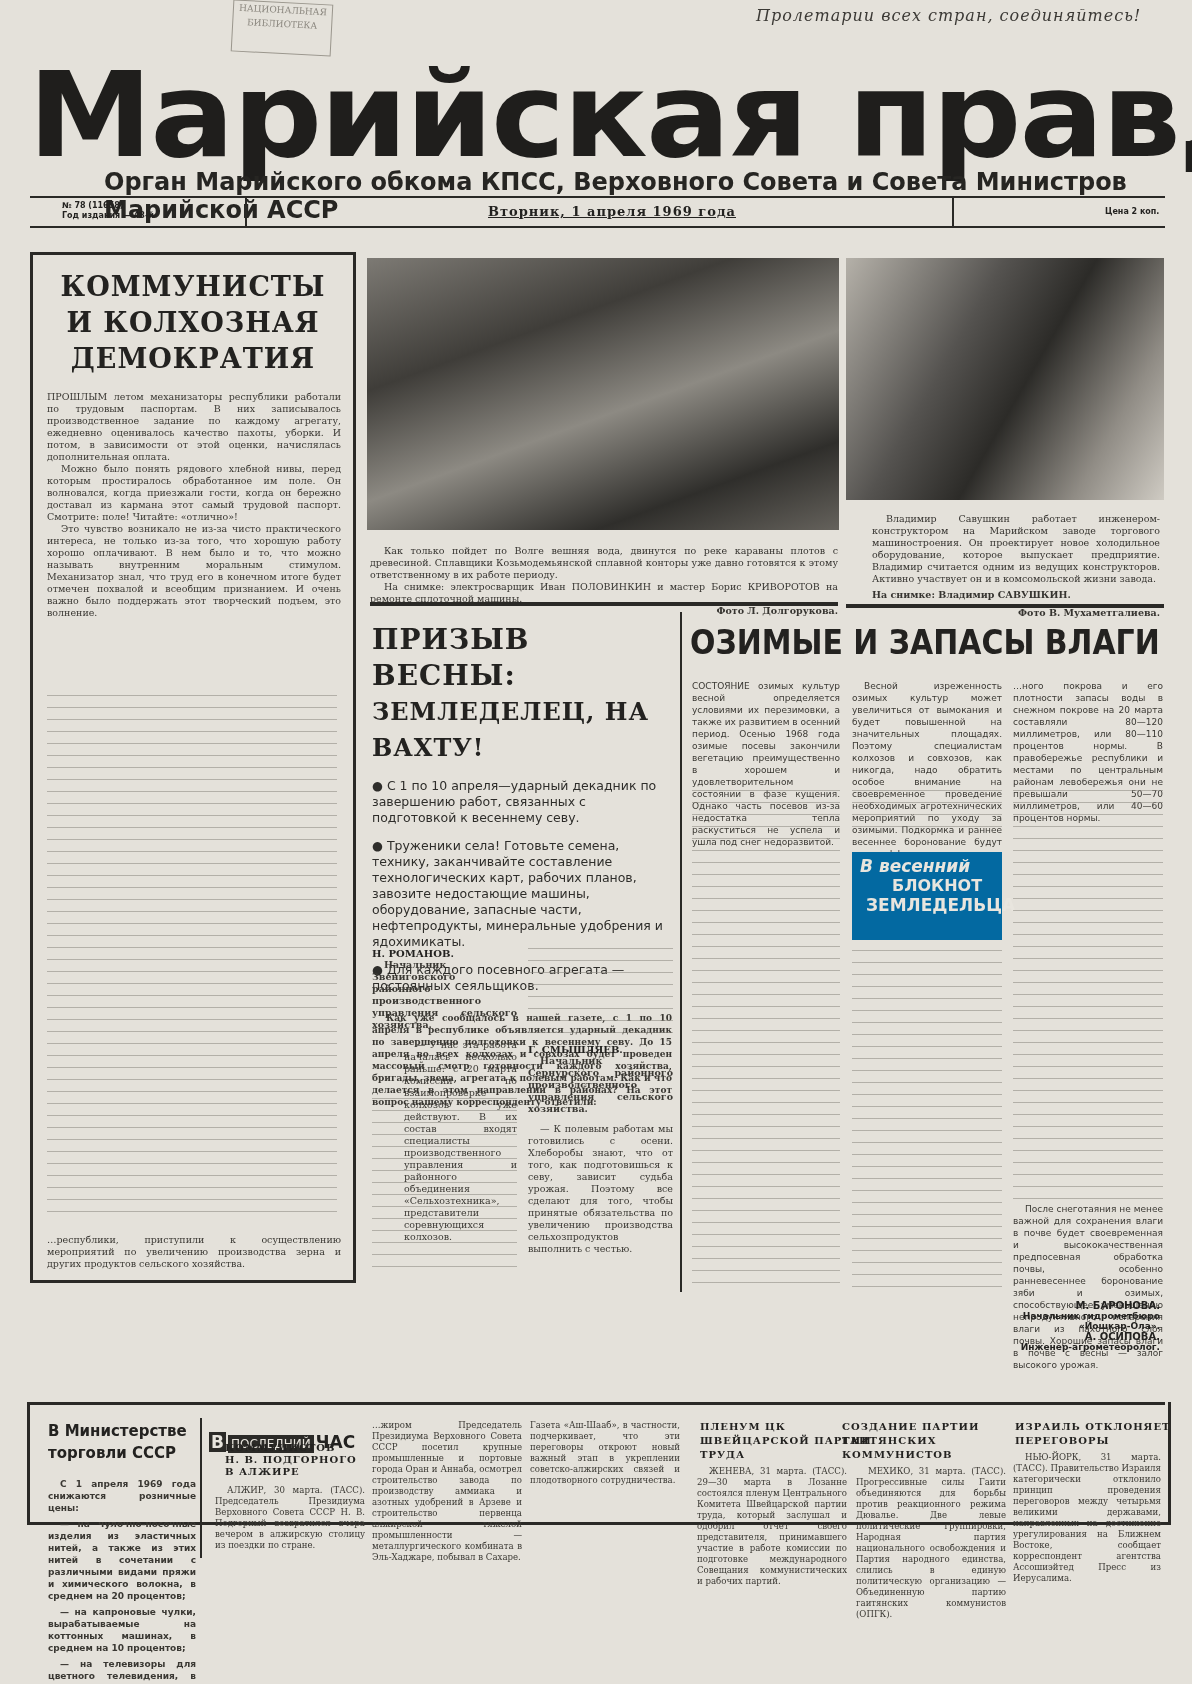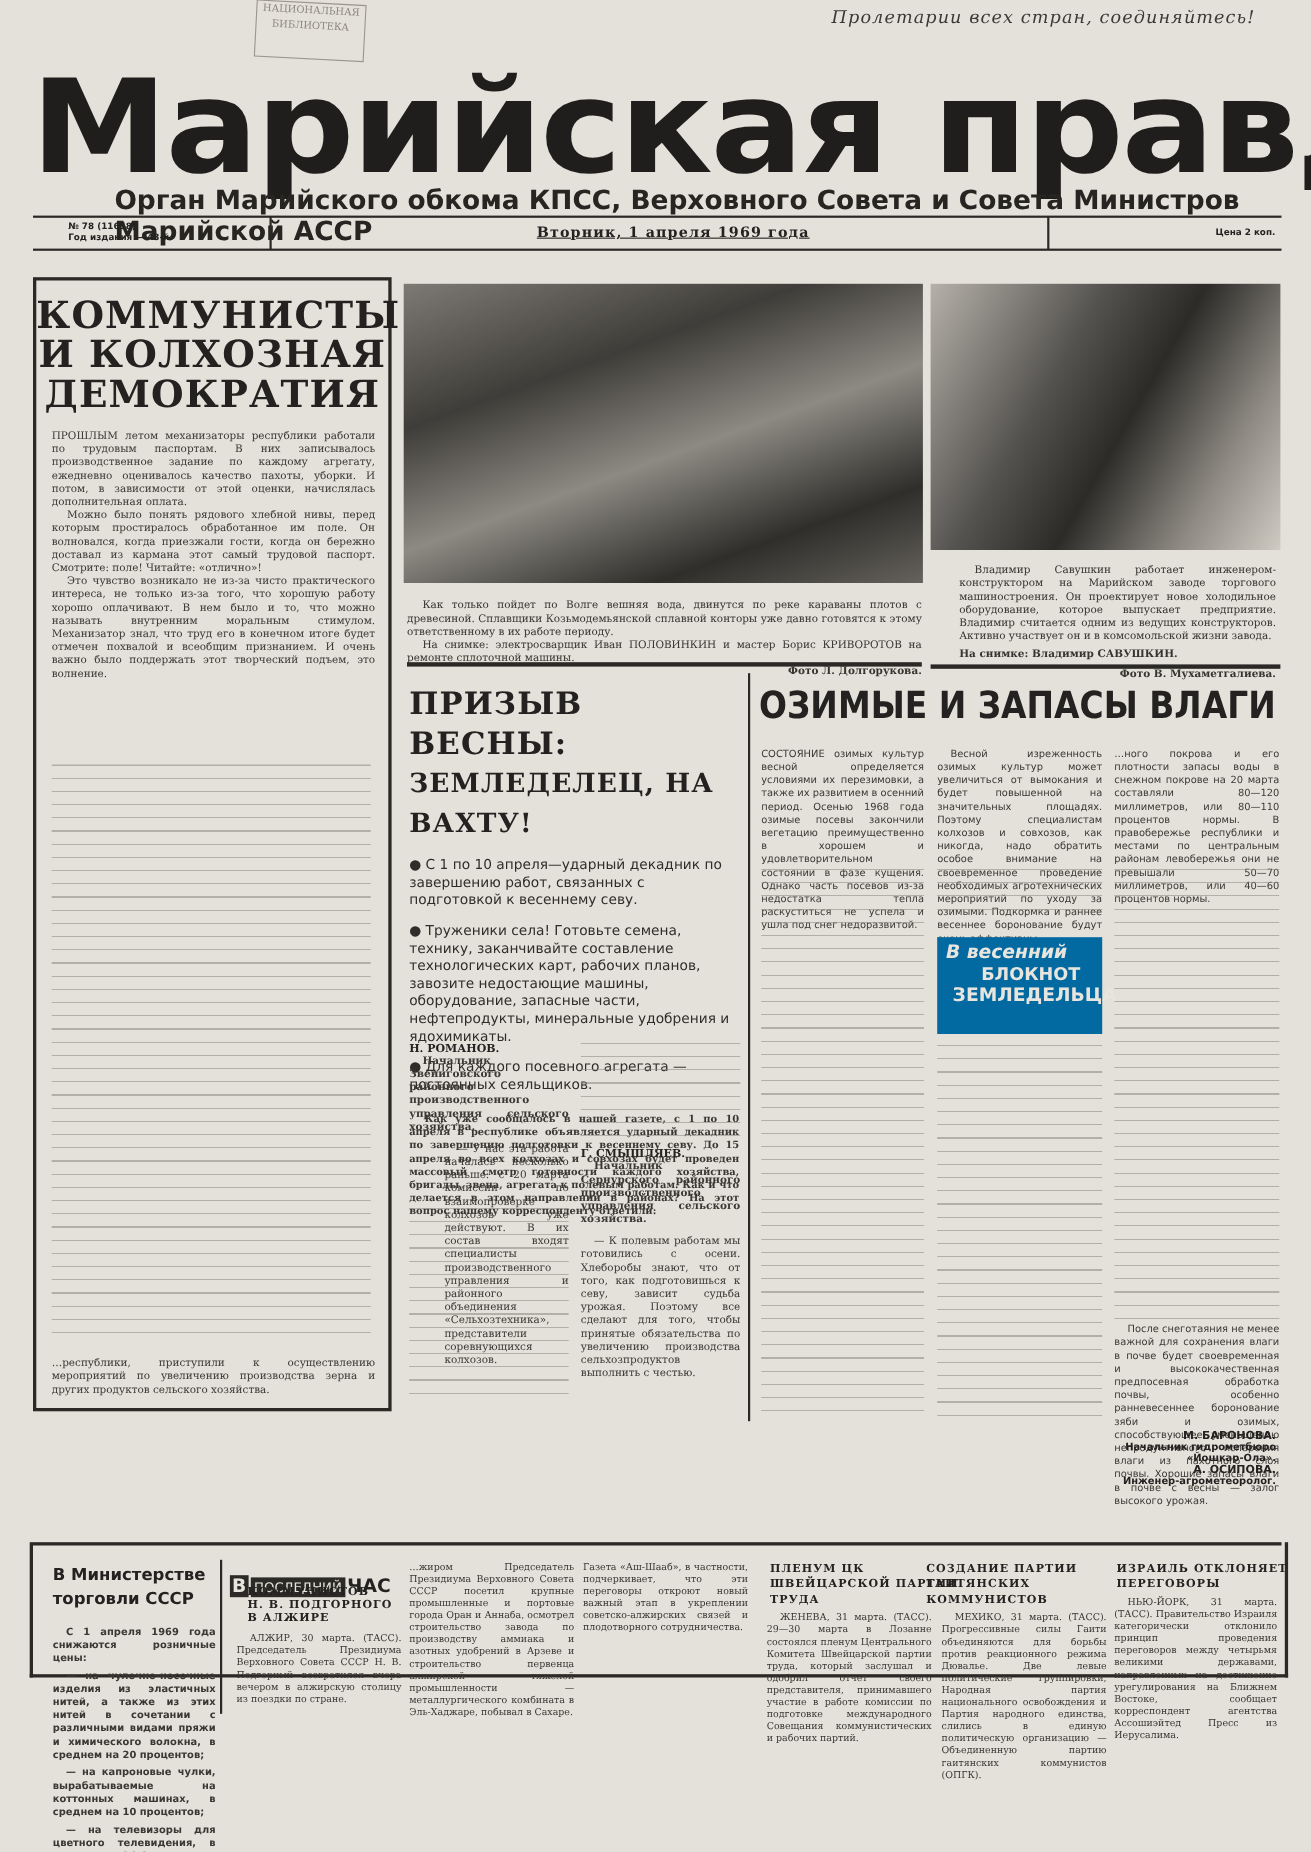--- a/index.html
+++ b/index.html
@@ -49,21 +49,21 @@
 <div class="abs vline" style="left:245px;top:197px;height:30px;"></div>
 <div class="abs vline" style="left:952px;top:197px;height:30px;"></div>
 <div class="abs issue" style="left:62px;top:201px;">
   <div>№ 78 (11658)</div>
   <div>Год издания — 48-й</div>
 </div>
 <div class="abs date" style="left:488px;top:204px;text-decoration:underline;">Вторник, 1 апреля 1969 года</div>
 <div class="abs issue" style="left:1105px;top:207px;">Цена 2 коп.</div>
 
 <div class="abs box" style="left:30px;top:252px;width:320px;height:1025px;">
-  <div class="h-big" style="margin-top:14px;font-size:34px;line-height:36px;">
+  <div class="h-big" style="margin-top:14px;font-size:27px;line-height:36px;">
     <div>КОММУНИСТЫ</div>
     <div>И КОЛХОЗНАЯ</div>
     <div>ДЕМОКРАТИЯ</div>
   </div>
   <div class="body-text" style="margin:14px 12px 0 14px;">ПРОШЛЫМ летом механизаторы республики работали по трудовым паспортам. В них записывалось производственное задание по каждому агрегату, ежедневно оценивалось качество пахоты, уборки. И потом, в зависимости от этой оценки, начислялась дополнительная оплата.</div>
   <div class="body-text" style="margin:0 12px 0 14px;text-indent:14px;">Можно было понять рядового хлебной нивы, перед которым простиралось обработанное им поле. Он волновался, когда приезжали гости, когда он бережно доставал из кармана этот самый трудовой паспорт. Смотрите: поле! Читайте: «отлично»!</div>
   <div class="body-text" style="margin:0 12px 0 14px;text-indent:14px;">Это чувство возникало не из-за чисто практического интереса, не только из-за того, что хорошую работу хорошо оплачивают. В нем было и то, что можно называть внутренним моральным стимулом. Механизатор знал, что труд его в конечном итоге будет отмечен похвалой и всеобщим признанием. И очень важно было поддержать этот творческий подъем, это волнение.</div>
   <div class="fill" style="left:14px;top:440px;width:290px;height:520px;"></div>
   <div class="body-text" style="position:absolute;left:14px;right:12px;bottom:10px;">…республики, приступили к осуществлению мероприятий по увеличению производства зерна и других продуктов сельского хозяйства.</div>
 </div>

